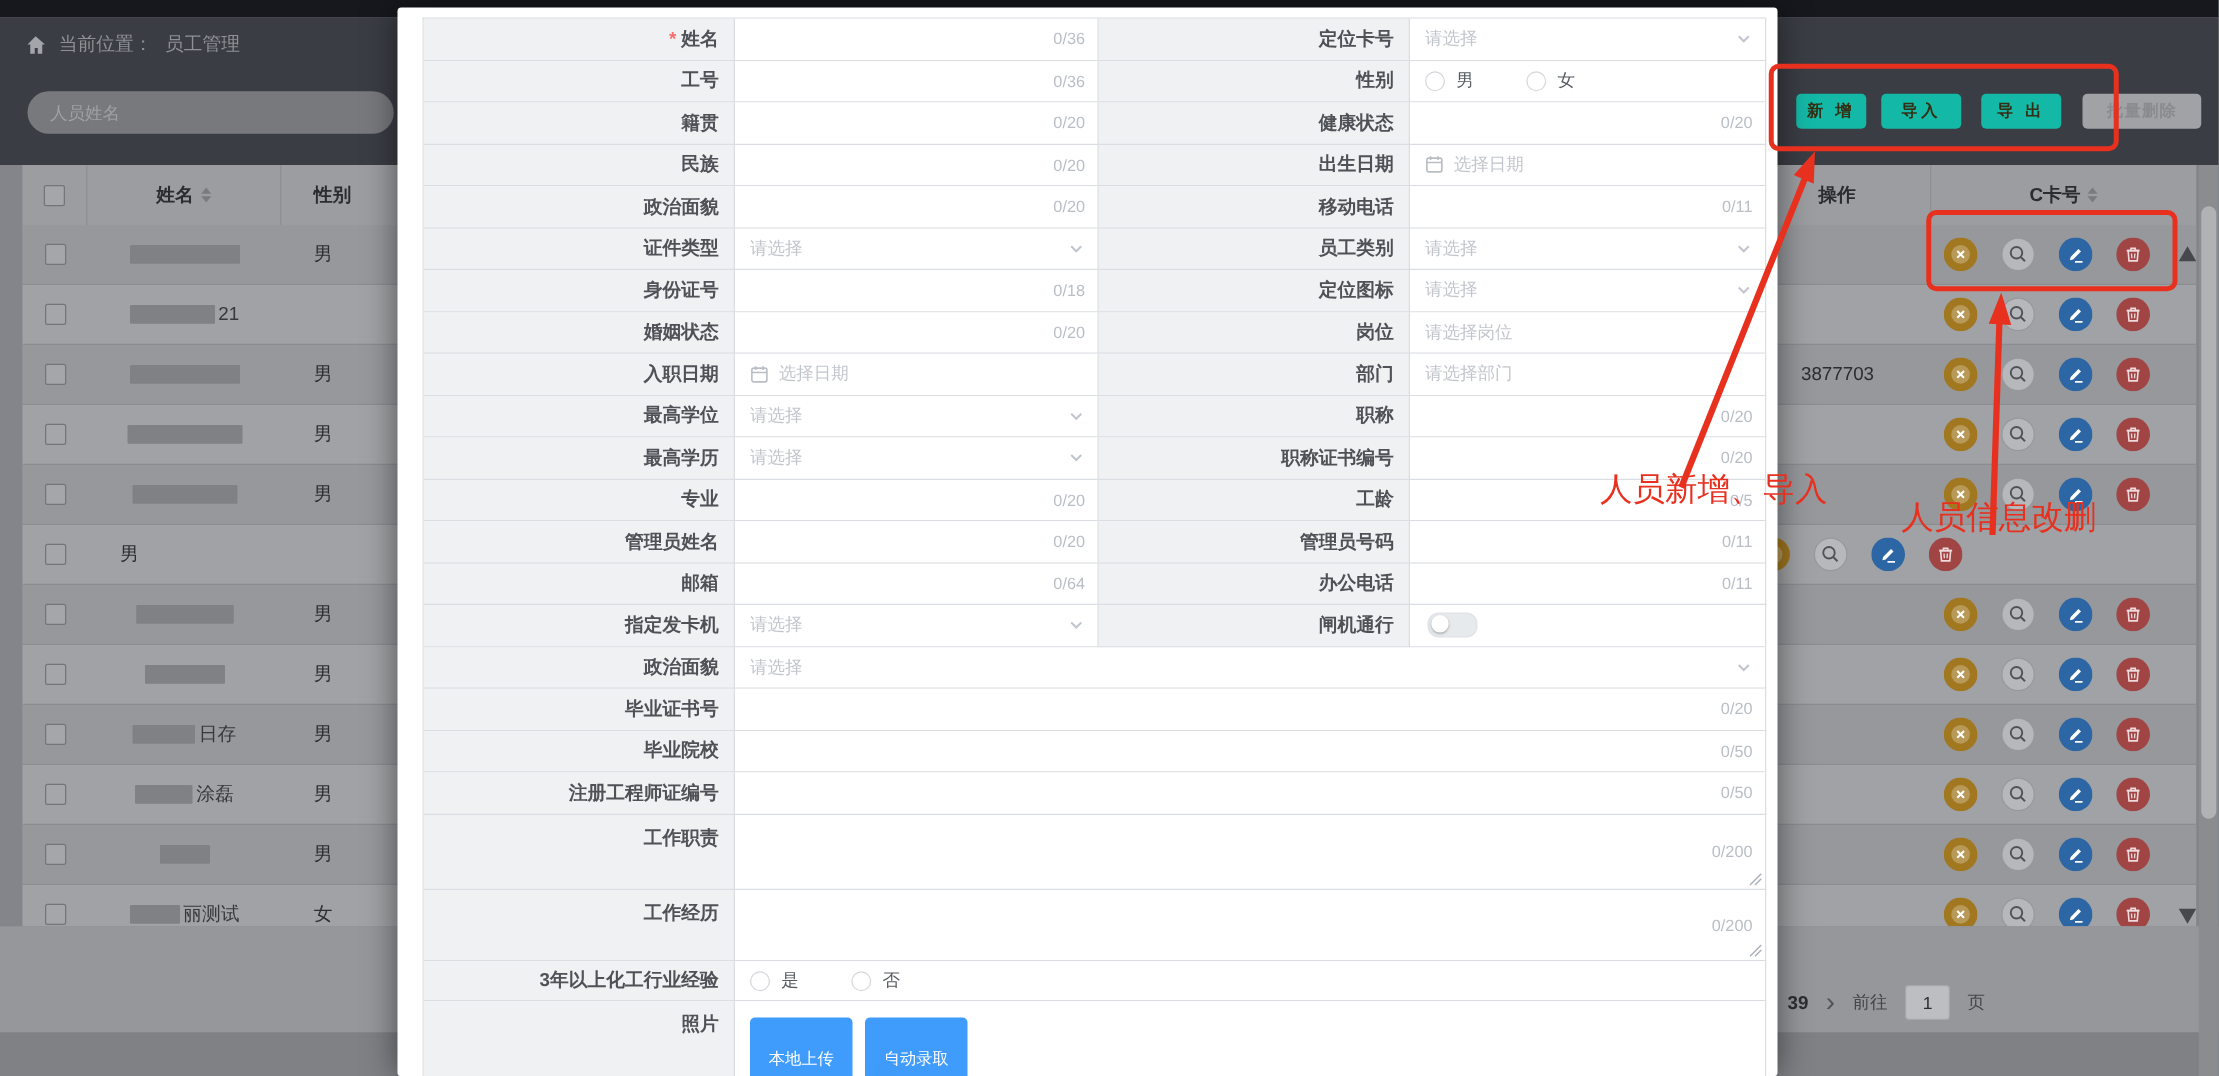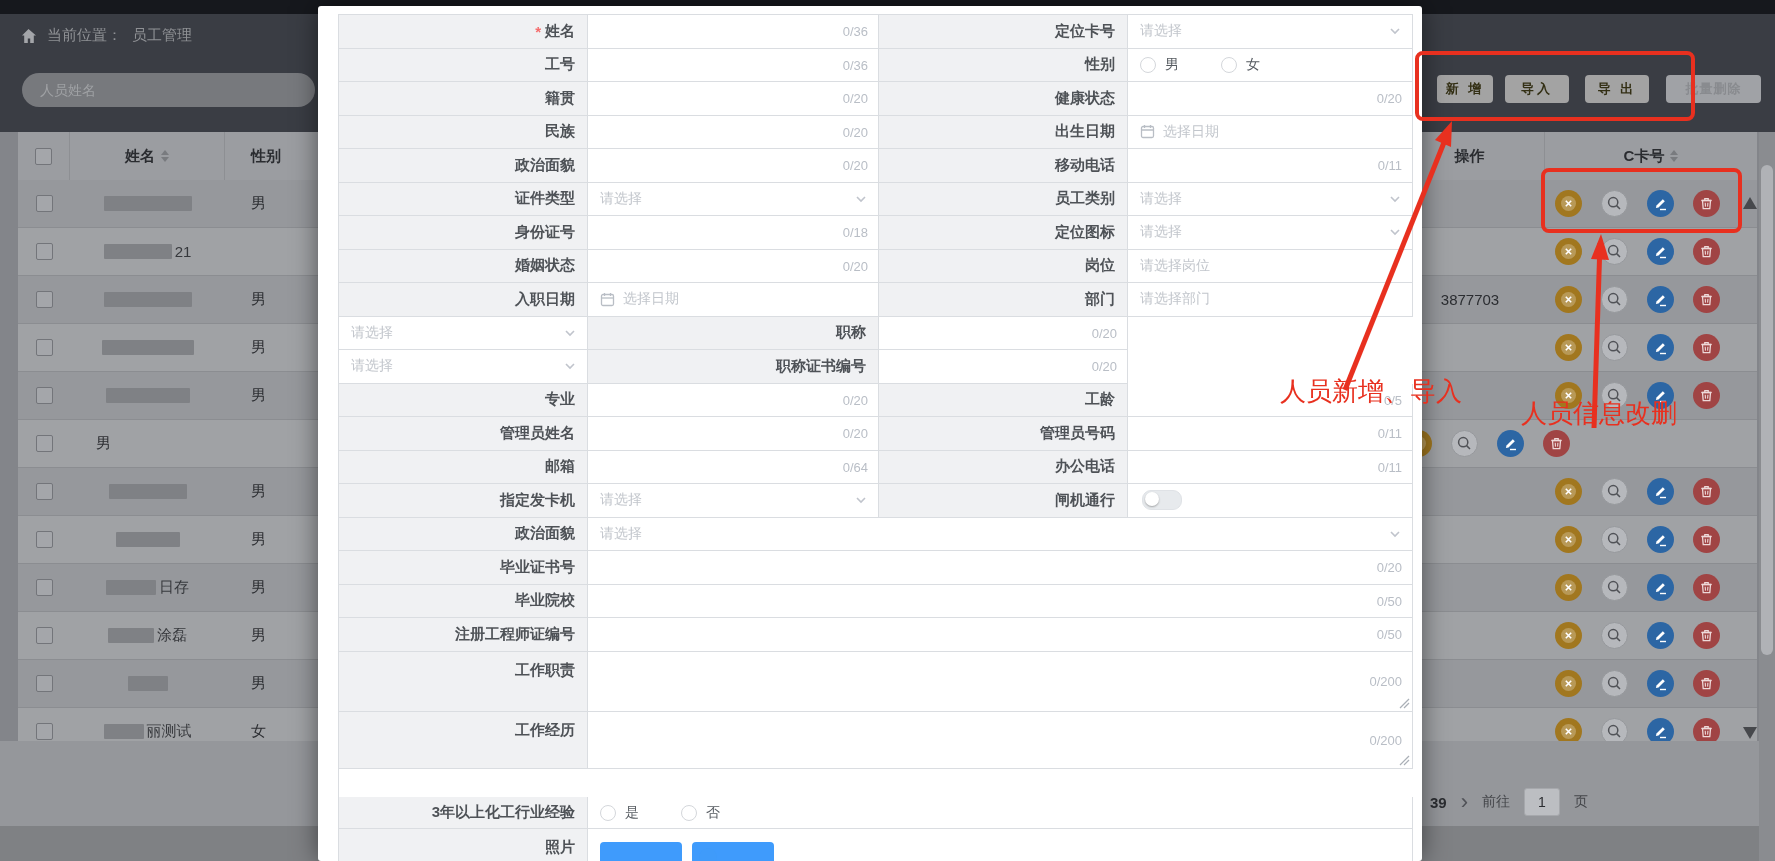--- a/index.html
+++ b/index.html
@@ -4,21 +4,21 @@
 <style>
   html,body{margin:0;padding:0;background:#6f7175;font-family:"Liberation Sans","DejaVu Sans",sans-serif;}
   .screen{position:relative;width:1775px;height:861px;overflow:hidden;background:#83858a;}
 
   
   .topbar{position:absolute;left:0;top:0;width:1775px;height:14px;background:#16181d;}
   .header-bg{position:absolute;left:0;top:14px;width:1775px;height:118px;background:#3a3d44;}
   .breadcrumb{position:absolute;left:20px;top:26px;display:flex;align-items:center;gap:10px;color:#8f9195;font-size:15px;}
   .search-pill{position:absolute;left:22px;top:73px;width:293px;height:34px;border-radius:17px;background:#77797d;border:none;padding:0 18px;font-size:14px;color:#d6d7d9;box-sizing:border-box;outline:none;}
   .search-pill::placeholder{color:#9fa1a4;}
-  .act-btn{position:absolute;top:75px;height:28px;border:none;border-radius:4px;background:#a3a3a3;color:#332f14;font-size:13px;letter-spacing:3px;font-weight:bold;cursor:pointer;}
+  .act-btn{position:absolute;top:75px;height:28px;border:none;border-radius:4px;background:#14b8a6;color:#332f14;font-size:13px;letter-spacing:3px;font-weight:bold;cursor:pointer;}
   .act-btn.disabled{background:#a0a2a6;color:#898b8f;letter-spacing:1px;}
 
   .table-wrap{position:absolute;left:18px;top:132px;width:1739px;height:609px;overflow:hidden;background:#9b9da1;}
   .t-head,.t-row{display:grid;grid-template-columns:52px 155px 1170px 150px 212px;}
   .t-head{height:48px;background:#9b9da1;font-weight:bold;color:#2a2c30;font-size:15px;}
   .t-row{height:48px;border-bottom:1px solid #8b8d91;box-sizing:border-box;}
   .t-row.odd{background:#96989c;}
   .t-row.even{background:#a0a2a5;}
   .cell{display:flex;align-items:center;box-sizing:border-box;}
   .hcell{justify-content:center;border-right:1px solid #8d8f93;}
@@ -726,34 +726,40 @@
             <div class="ph">选择日期</div>
           </div>
           <div class="f-label">
             <span>部门</span>
           </div>
           <div class="f-input">
             <div class="ph">请选择部门</div>
           </div>
         </div>
         <div class="f-row" style="height: 33.5px;">
+          <div class="f-label">
+            <span>最高学位</span>
+          </div>
           <div class="f-input">
             <div class="ph">请选择</div>
             <span class="chev" style="line-height: 0;"><svg width="14" height="14" viewBox="0 0 14 14">
                 <polyline points="3,5 7,9 11,5" fill="none" stroke="#c0c4cc" stroke-width="1.6"></polyline>
               </svg></span>
           </div>
           <div class="f-label">
             <span>职称</span>
           </div>
           <div class="f-input">
             <div class="counter">0/20</div>
           </div>
         </div>
         <div class="f-row" style="height: 33.5px;">
+          <div class="f-label">
+            <span>最高学历</span>
+          </div>
           <div class="f-input">
             <div class="ph">请选择</div>
             <span class="chev" style="line-height: 0;"><svg width="14" height="14" viewBox="0 0 14 14">
                 <polyline points="3,5 7,9 11,5" fill="none" stroke="#c0c4cc" stroke-width="1.6"></polyline>
               </svg></span>
           </div>
           <div class="f-label">
             <span>职称证书编号</span>
           </div>
           <div class="f-input">
@@ -873,21 +879,21 @@
             <span>工作经历</span>
           </div>
           <div class="f-input top">
             <div class="counter">0/200</div>
             <span class="corner" style="line-height: 0;"><svg width="11" height="11" viewBox="0 0 11 11">
                 <line x1="1" y1="10" x2="10" y2="1" stroke="#aab0b7" stroke-width="1.2"></line>
                 <line x1="5" y1="10" x2="10" y2="5" stroke="#aab0b7" stroke-width="1.2"></line>
               </svg></span>
           </div>
         </div>
-        <div class="f-row full" style="height: 32px; margin-top: 28px;">
+        <div class="f-row full" style="height: 32px;">
           <div class="f-label">
             <span>3年以上化工行业经验</span>
           </div>
           <div class="f-input">
             <div class="radio"></div>
             <div class="rlabel">是</div>
             <div class="radio"></div>
             <div class="rlabel">否</div>
           </div>
         </div>

